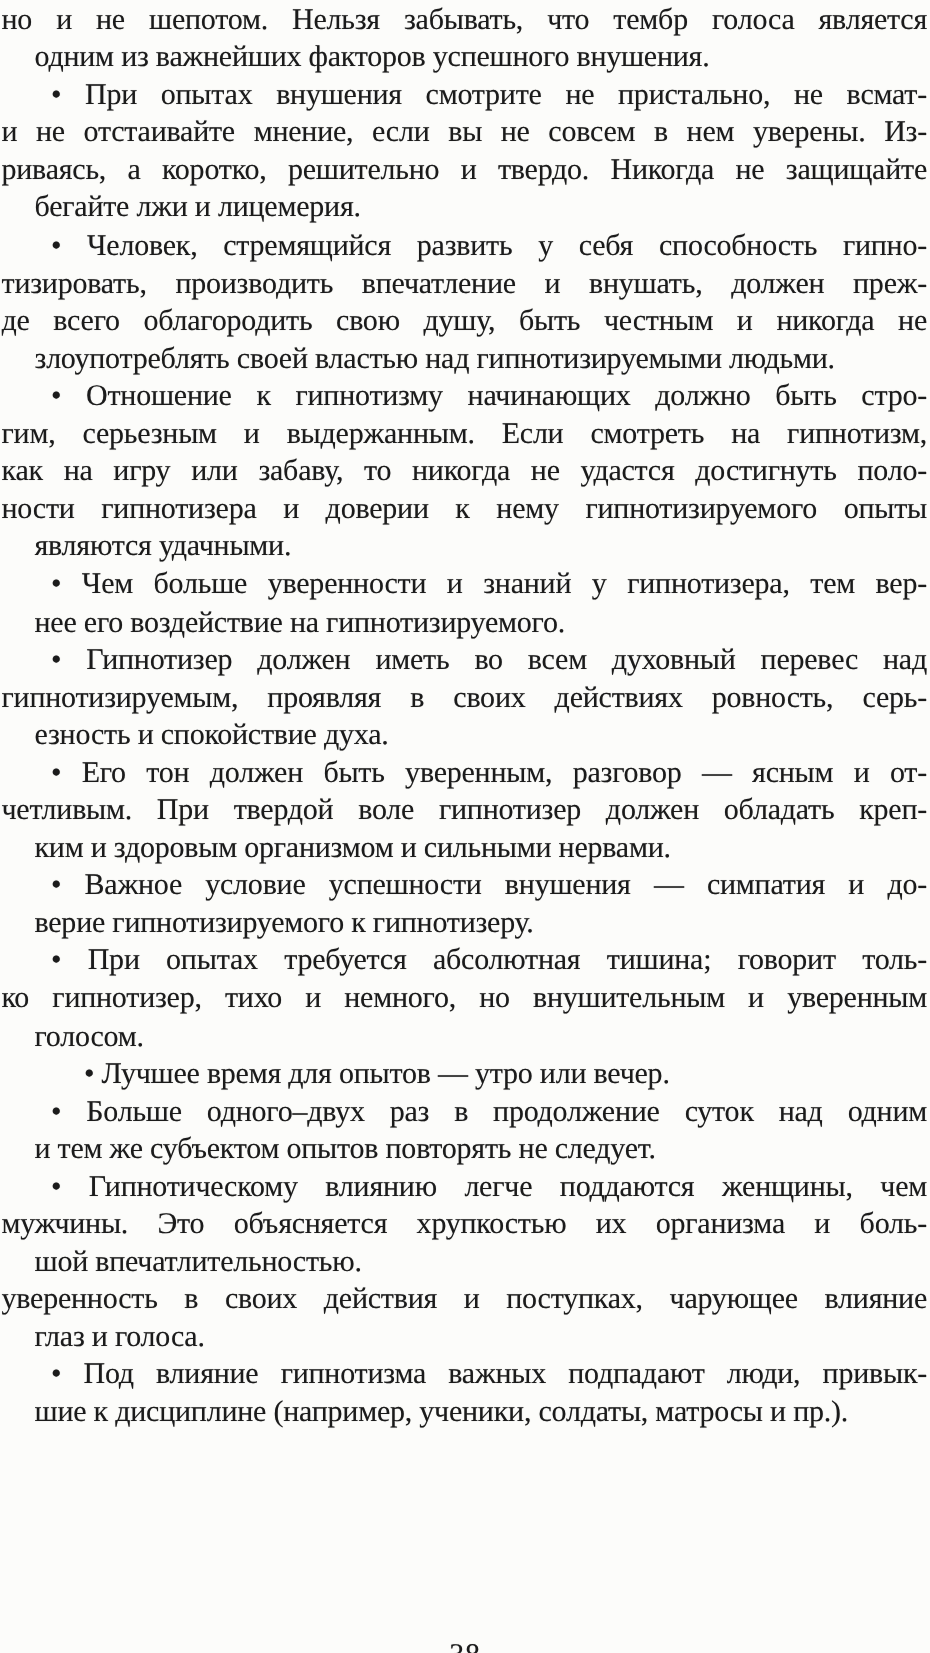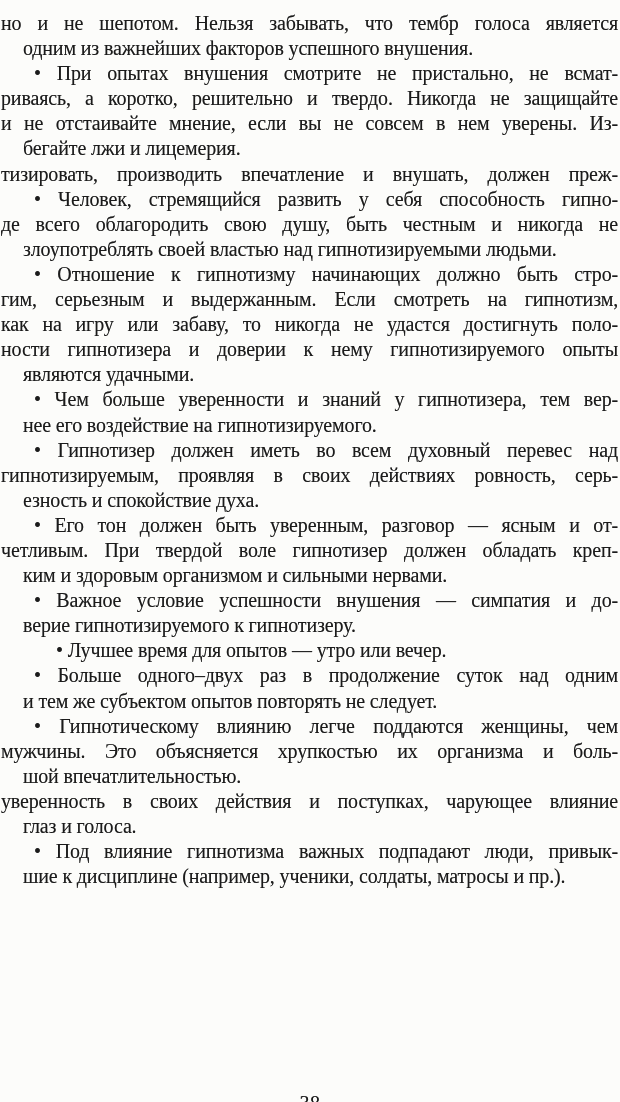--- a/index.html
+++ b/index.html
@@ -14,21 +14,21 @@
   .page {
     position: relative;
     width: 620px;
     height: 1102px;
     background: var(--paper);
     overflow: hidden;
     font-family: "Liberation Serif", "DejaVu Serif", serif;
     color: var(--ink);
   }
   .text-block {
-    padding: 11px 2px 0 1px;
+    padding: 1px 2px 0 1px;
   }
   .paragraph {
     margin: 0;
   }
   .line {
     height: 25.1px;
     line-height: 25.1px;
     font-size: 20px;
     letter-spacing: -0.15px;
     text-align: justify;
@@ -60,27 +60,27 @@
 <body>
 
 <div class="page">
   <div class="text-block">
       <div class="paragraph">
         <div class="line">но и не шепотом. Нельзя забывать, что тембр голоса является</div>
         <div class="line last">одним из важнейших факторов успешного внушения.</div>
       </div>
       <div class="paragraph">
         <div class="line indent">• При опытах внушения смотрите не пристально, не всмат-</div>
+        <div class="line">и не отстаивайте мнение, если вы не совсем в нем уверены. Из-</div>
         <div class="line">риваясь, а коротко, решительно и твердо. Никогда не защищайте</div>
-        <div class="line">и не отстаивайте мнение, если вы не совсем в нем уверены. Из-</div>
         <div class="line last">бегайте лжи и лицемерия.</div>
       </div>
       <div class="paragraph">
+        <div class="line indent">• Человек, стремящийся развить у себя способность гипно-</div>
         <div class="line">тизировать, производить впечатление и внушать, должен преж-</div>
-        <div class="line indent">• Человек, стремящийся развить у себя способность гипно-</div>
         <div class="line">де всего облагородить свою душу, быть честным и никогда не</div>
         <div class="line last">злоупотреблять своей властью над гипнотизируемыми людьми.</div>
       </div>
       <div class="paragraph">
         <div class="line indent">• Отношение к гипнотизму начинающих должно быть стро-</div>
         <div class="line">гим, серьезным и выдержанным. Если смотреть на гипнотизм,</div>
         <div class="line">как на игру или забаву, то никогда не удастся достигнуть поло-</div>
         <div class="line">ности гипнотизера и доверии к нему гипнотизируемого опыты</div>
         <div class="line last">являются удачными.</div>
       </div>
@@ -96,20 +96,25 @@
       <div class="paragraph">
         <div class="line indent">• Его тон должен быть уверенным, разговор — ясным и от-</div>
         <div class="line">четливым. При твердой воле гипнотизер должен обладать креп-</div>
         <div class="line last">ким и здоровым организмом и сильными нервами.</div>
       </div>
       <div class="paragraph">
         <div class="line indent">• Важное условие успешности внушения — симпатия и до-</div>
         <div class="line last">верие гипнотизируемого к гипнотизеру.</div>
       </div>
       <div class="paragraph">
+        <div class="line indent">• При опытах требуется абсолютная тишина; говорит толь-</div>
+        <div class="line">ко гипнотизер, тихо и немного, но внушительным и уверенным</div>
+        <div class="line last">голосом.</div>
+      </div>
+      <div class="paragraph">
         <div class="line indent last">• Лучшее время для опытов — утро или вечер.</div>
       </div>
       <div class="paragraph">
         <div class="line indent">• Больше одного–двух раз в продолжение суток над одним</div>
         <div class="line last">и тем же субъектом опытов повторять не следует.</div>
       </div>
       <div class="paragraph">
         <div class="line indent">• Гипнотическому влиянию легче поддаются женщины, чем</div>
         <div class="line">мужчины. Это объясняется хрупкостью их организма и боль-</div>
         <div class="line last">шой впечатлительностью.</div>

